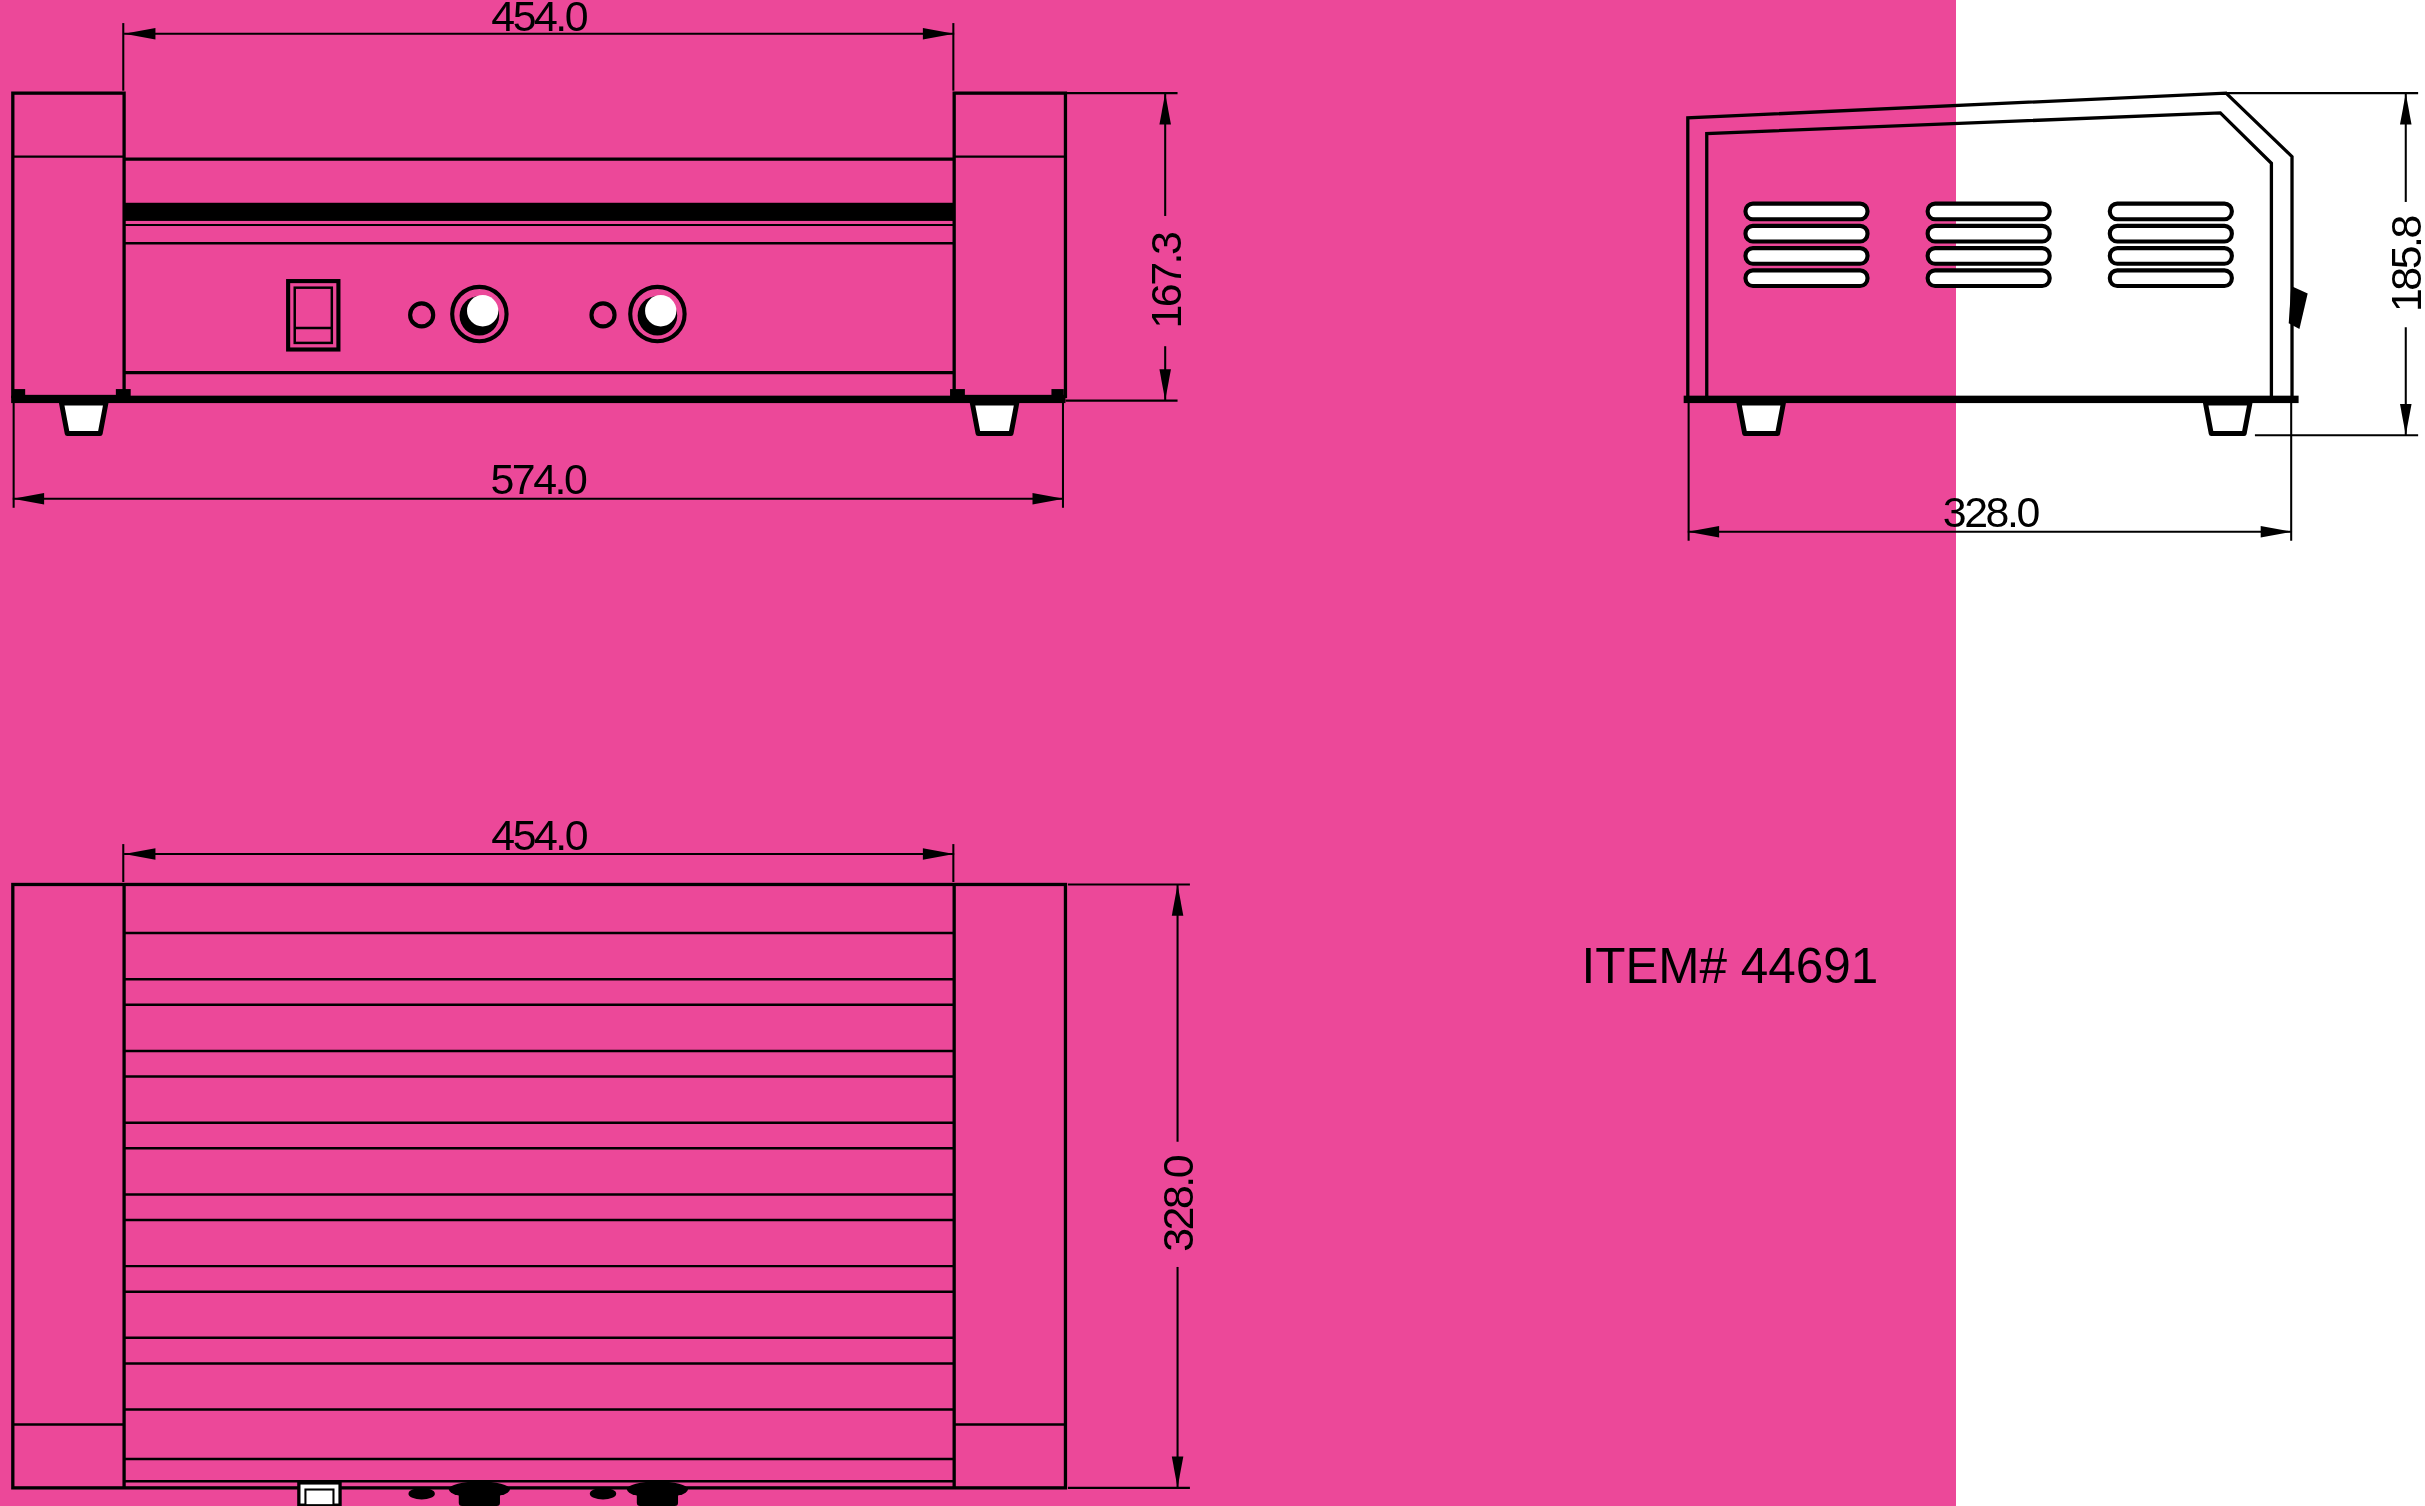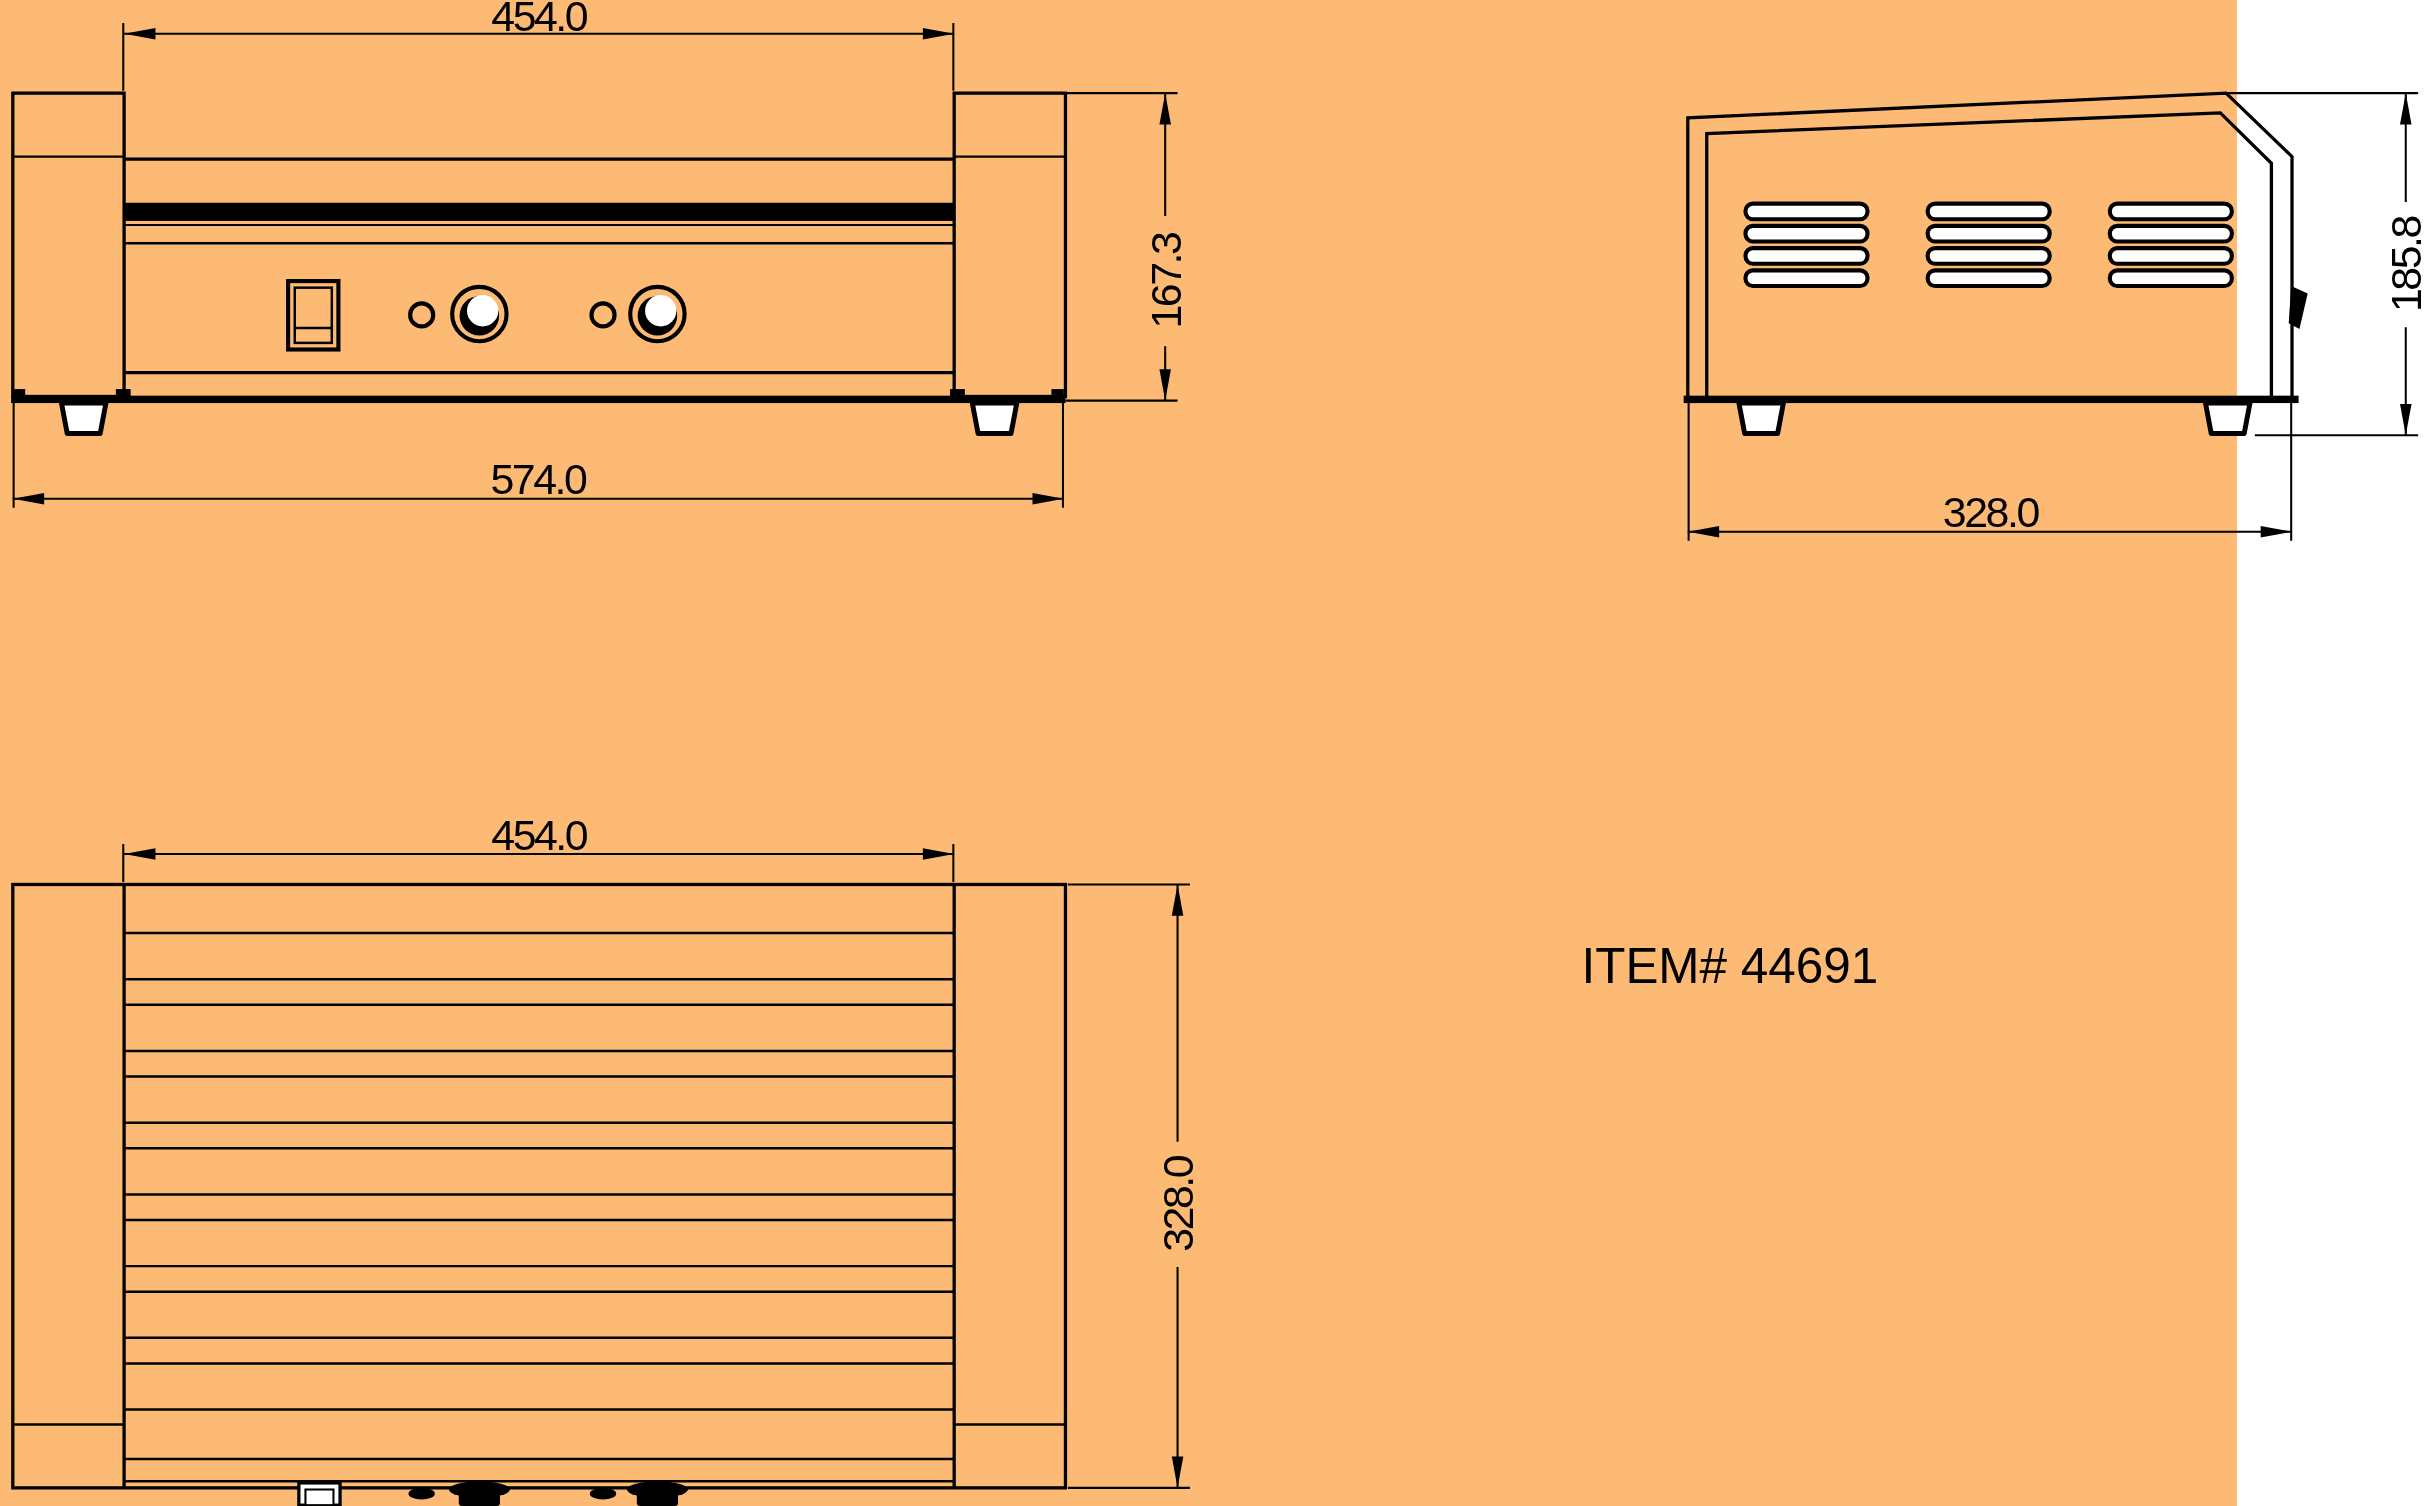--- a/index.html
+++ b/index.html
@@ -1,16 +1,16 @@
 <!DOCTYPE html>
 <html style="font-size:13px"><head>
 <meta charset="utf-8">
 <style>
   html,body{margin:0;padding:0;background:#ffffff;}
-  .stage{width:2237px;height:1506px;position:relative;background:#fdba74;}
+  .stage{width:1956px;height:1506px;position:relative;background:#ec4899;}
   svg{display:block;}
   .ln{stroke:#000;fill:none;}
   .w4{stroke-width:4px;}
   .w3{stroke-width:3px;}
   .w2{stroke-width:2.5px;}
   .w5{stroke-width:5px;}
   .w6{stroke-width:6px;stroke-linejoin:round;}
   .blk{fill:#000;stroke:none;}
   .wht{fill:#fff;}
   text{font-family:"Liberation Sans",sans-serif;fill:#000;}

